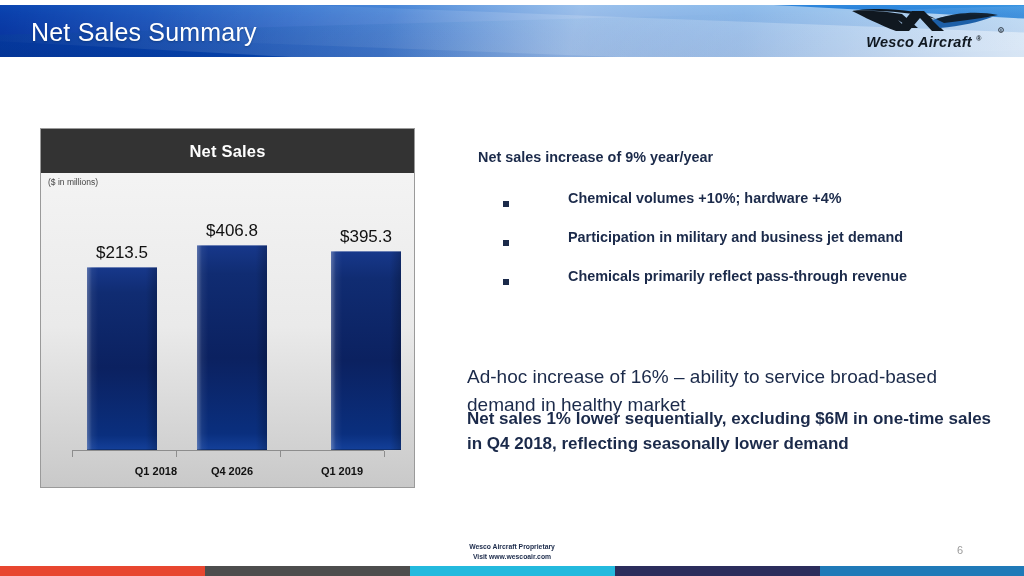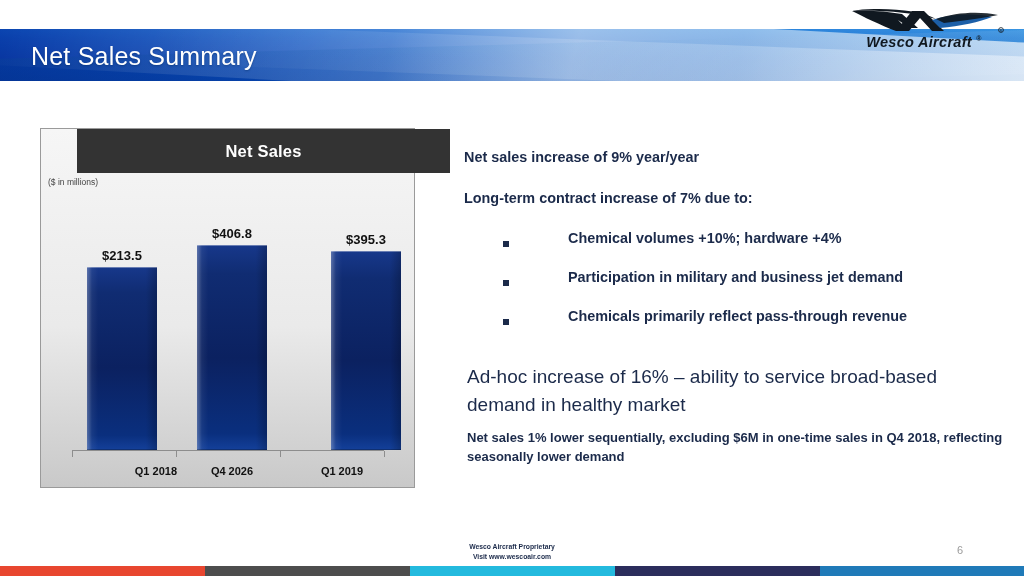--- a/index.html
+++ b/index.html
@@ -12,21 +12,20 @@
 
   
   #header-banner{
     position:absolute;left:0;top:5px;width:1024px;height:52px;
     background:
       linear-gradient(103deg, rgba(255,255,255,0.00) 38%, rgba(255,255,255,0.34) 56%, rgba(255,255,255,0.05) 72%),
       linear-gradient(180deg, #3ea3e8 0%, #2f93e0 18%, #1f7fd4 55%, #1b74c8 100%),
       linear-gradient(90deg, #1565c0 0%, #2b8ddc 30%, #7ec0ee 72%, #bcdff6 100%);
     background-blend-mode:screen,multiply,normal;
     overflow:hidden;
-    margin-top:24px;
   }
   #header-swoosh-1{
     position:absolute;left:-40px;top:-44px;width:1120px;height:78px;
     background:linear-gradient(90deg, rgba(255,255,255,0.00) 0%, rgba(255,255,255,0.35) 55%, rgba(255,255,255,0.72) 100%);
     transform:rotate(3.1deg);transform-origin:left center;pointer-events:none;
   }
   #header-swoosh-2{
     position:absolute;left:150px;top:-6px;width:1000px;height:40px;
     background:linear-gradient(90deg, rgba(255,255,255,0.00) 0%, rgba(255,255,255,0.22) 60%, rgba(255,255,255,0.55) 100%);
     transform:rotate(2.2deg);transform-origin:left center;pointer-events:none;
@@ -55,63 +54,63 @@
 
   
   #chart-frame{
     position:absolute;left:40px;top:128px;width:375px;height:360px;
     border:1px solid #9a9a9a;
     background:linear-gradient(180deg,#f6f6f6 0%,#eaeaea 55%,#c9c9c9 100%);
     box-sizing:border-box;
   }
   #chart-title-bar{
     position:absolute;left:0;top:0;width:100%;height:44px;
-    background:#333333;display:flex;align-items:center;justify-content:center;margin-left:36px;
+    background:#333333;display:flex;align-items:center;justify-content:center;
   }
   #chart-title{color:#ffffff;font-size:16.5px;font-weight:bold;letter-spacing:0.2px;}
   #chart-subtitle{
     position:absolute;left:7px;top:48px;font-size:8.5px;color:#444444;
   }
   #plot-area{position:absolute;left:0;top:44px;width:100%;height:316px;}
   .bar-group{position:absolute;bottom:39px;width:70px;text-align:center;}
   .bar{
     width:70px;margin:0 auto;
     background:
       linear-gradient(90deg, rgba(255,255,255,0.30) 0%, rgba(255,255,255,0.06) 7%, rgba(255,255,255,0.00) 16%, rgba(0,0,0,0.00) 84%, rgba(0,0,0,0.22) 100%),
       linear-gradient(180deg, #17388b 0%, #102c72 14%, #0b2160 55%, #0a2f7e 92%, #14409a 100%);
     box-shadow:inset 0 1px 0 rgba(255,255,255,0.35), inset 0 -1px 0 rgba(0,0,0,0.25);
   }
   .bar-label{
-    font-size:13px;font-weight:bold;color:#111111;
+    font-size:17px;font-weight:normal;color:#111111;
     margin-bottom:4px;white-space:nowrap;
   }
   #axis-line{
     position:absolute;left:31px;bottom:38px;width:312px;height:1px;background:#8d8d8d;
   }
   .axis-tick{position:absolute;bottom:32px;width:1px;height:6px;background:#8d8d8d;}
   .cat-label{
     position:absolute;bottom:12px;width:110px;text-align:center;
     font-size:11px;font-weight:bold;color:#111111;
   }
 
   
   #content-column{position:absolute;left:461px;top:148px;width:540px;}
   .para{
     font-size:14.4px;font-weight:bold;color:#1b2a4a;
-    line-height:1.30;margin:0 0 22px 3px;
+    line-height:1.30;margin:0 0 22px 17px;
   }
   .bullet-row{
     display:flex;align-items:flex-end;margin:0 0 21px 0;padding-left:42px;gap:44px;
   }
   .bullet-sq{
     width:6px;height:6px;background:#1b2a4a;margin-top:7px;margin-right:15px;flex:none;
   }
   .bullet-text{font-size:14.4px;font-weight:bold;color:#1b2a4a;line-height:1.25;}
   #para-adhoc{position:absolute;left:467px;top:363px;width:530px;font-size:19px;font-weight:normal;color:#1b2a4a;line-height:1.45;}
-  #para-seq{position:absolute;left:467px;top:429px;width:540px;font-size:13px;font-weight:bold;color:#1b2a4a;line-height:1.45;}
+  #para-seq{position:absolute;left:467px;top:407px;width:540px;font-size:17px;font-weight:bold;color:#1b2a4a;line-height:1.45;}
 
   
   #footer-text{
     position:absolute;left:0;top:542px;width:1024px;text-align:center;
     font-size:6.8px;font-weight:bold;color:#1b2a4a;line-height:1.45;
   }
   #page-number{
     position:absolute;left:948px;top:544px;width:24px;text-align:center;
     font-size:11px;color:#9b9b9b;
   }
@@ -171,21 +170,20 @@
     <div class="axis-tick" style="left:343px;"></div>
 
     <div class="cat-label" style="left:26px;text-align:right;">Q1 2018</div>
     <div class="cat-label" style="left:136px;">Q4 2026</div>
     <div class="cat-label" style="left:246px;">Q1 2019</div>
   </div>
 </div>
 
 <div id="content-column">
   <p class="para">Net sales increase of 9% year/year</p>
-  <p class="para">Long-term contract increase of 7% due to:</p>
 
   <div class="bullet-row">
     <span class="bullet-sq"></span>
     <span class="bullet-text">Chemical volumes +10%; hardware +4%</span>
   </div>
   <div class="bullet-row">
     <span class="bullet-sq"></span>
     <span class="bullet-text">Participation in military and business jet demand</span>
   </div>
   <div class="bullet-row">

